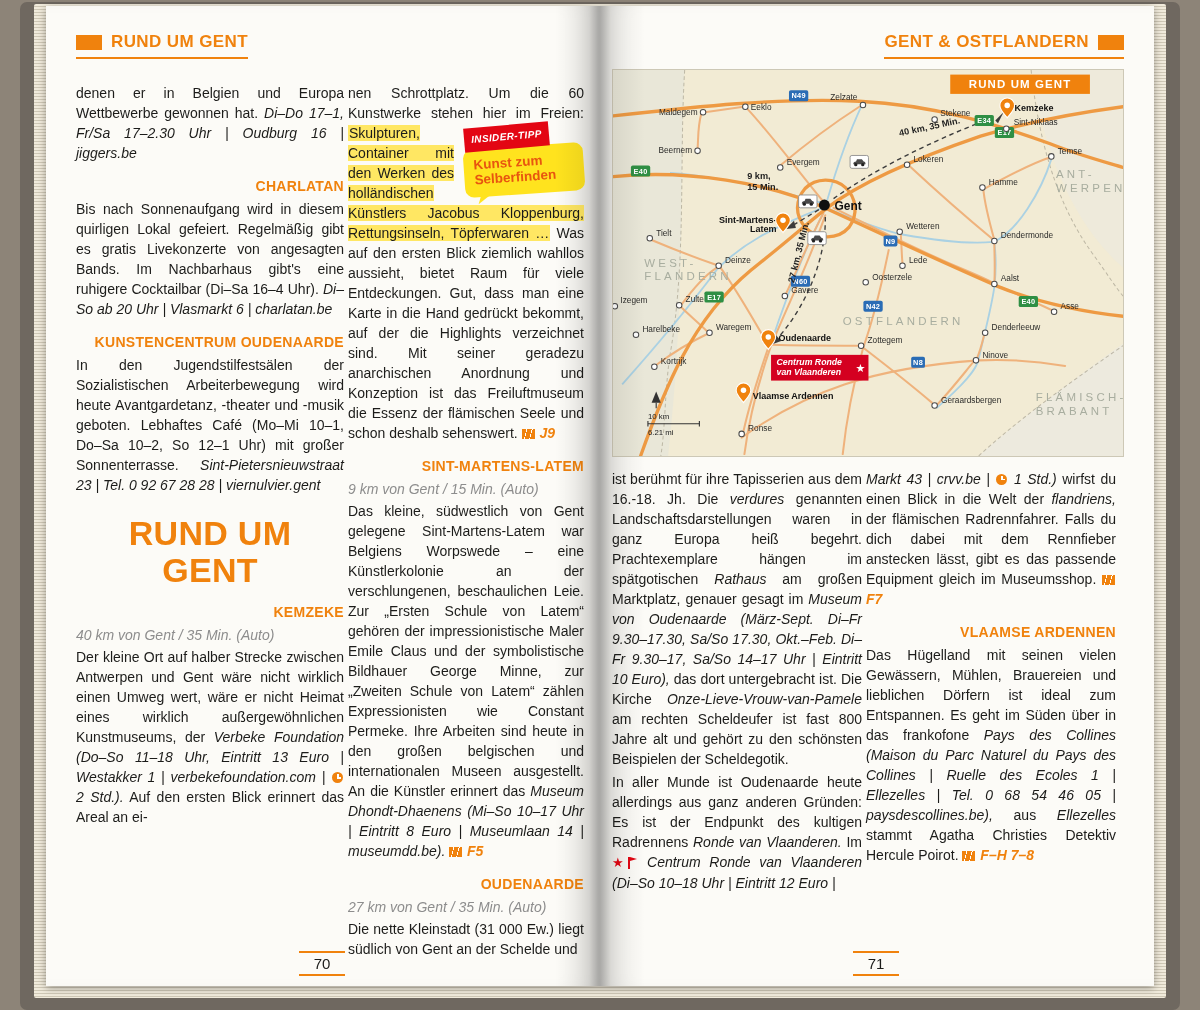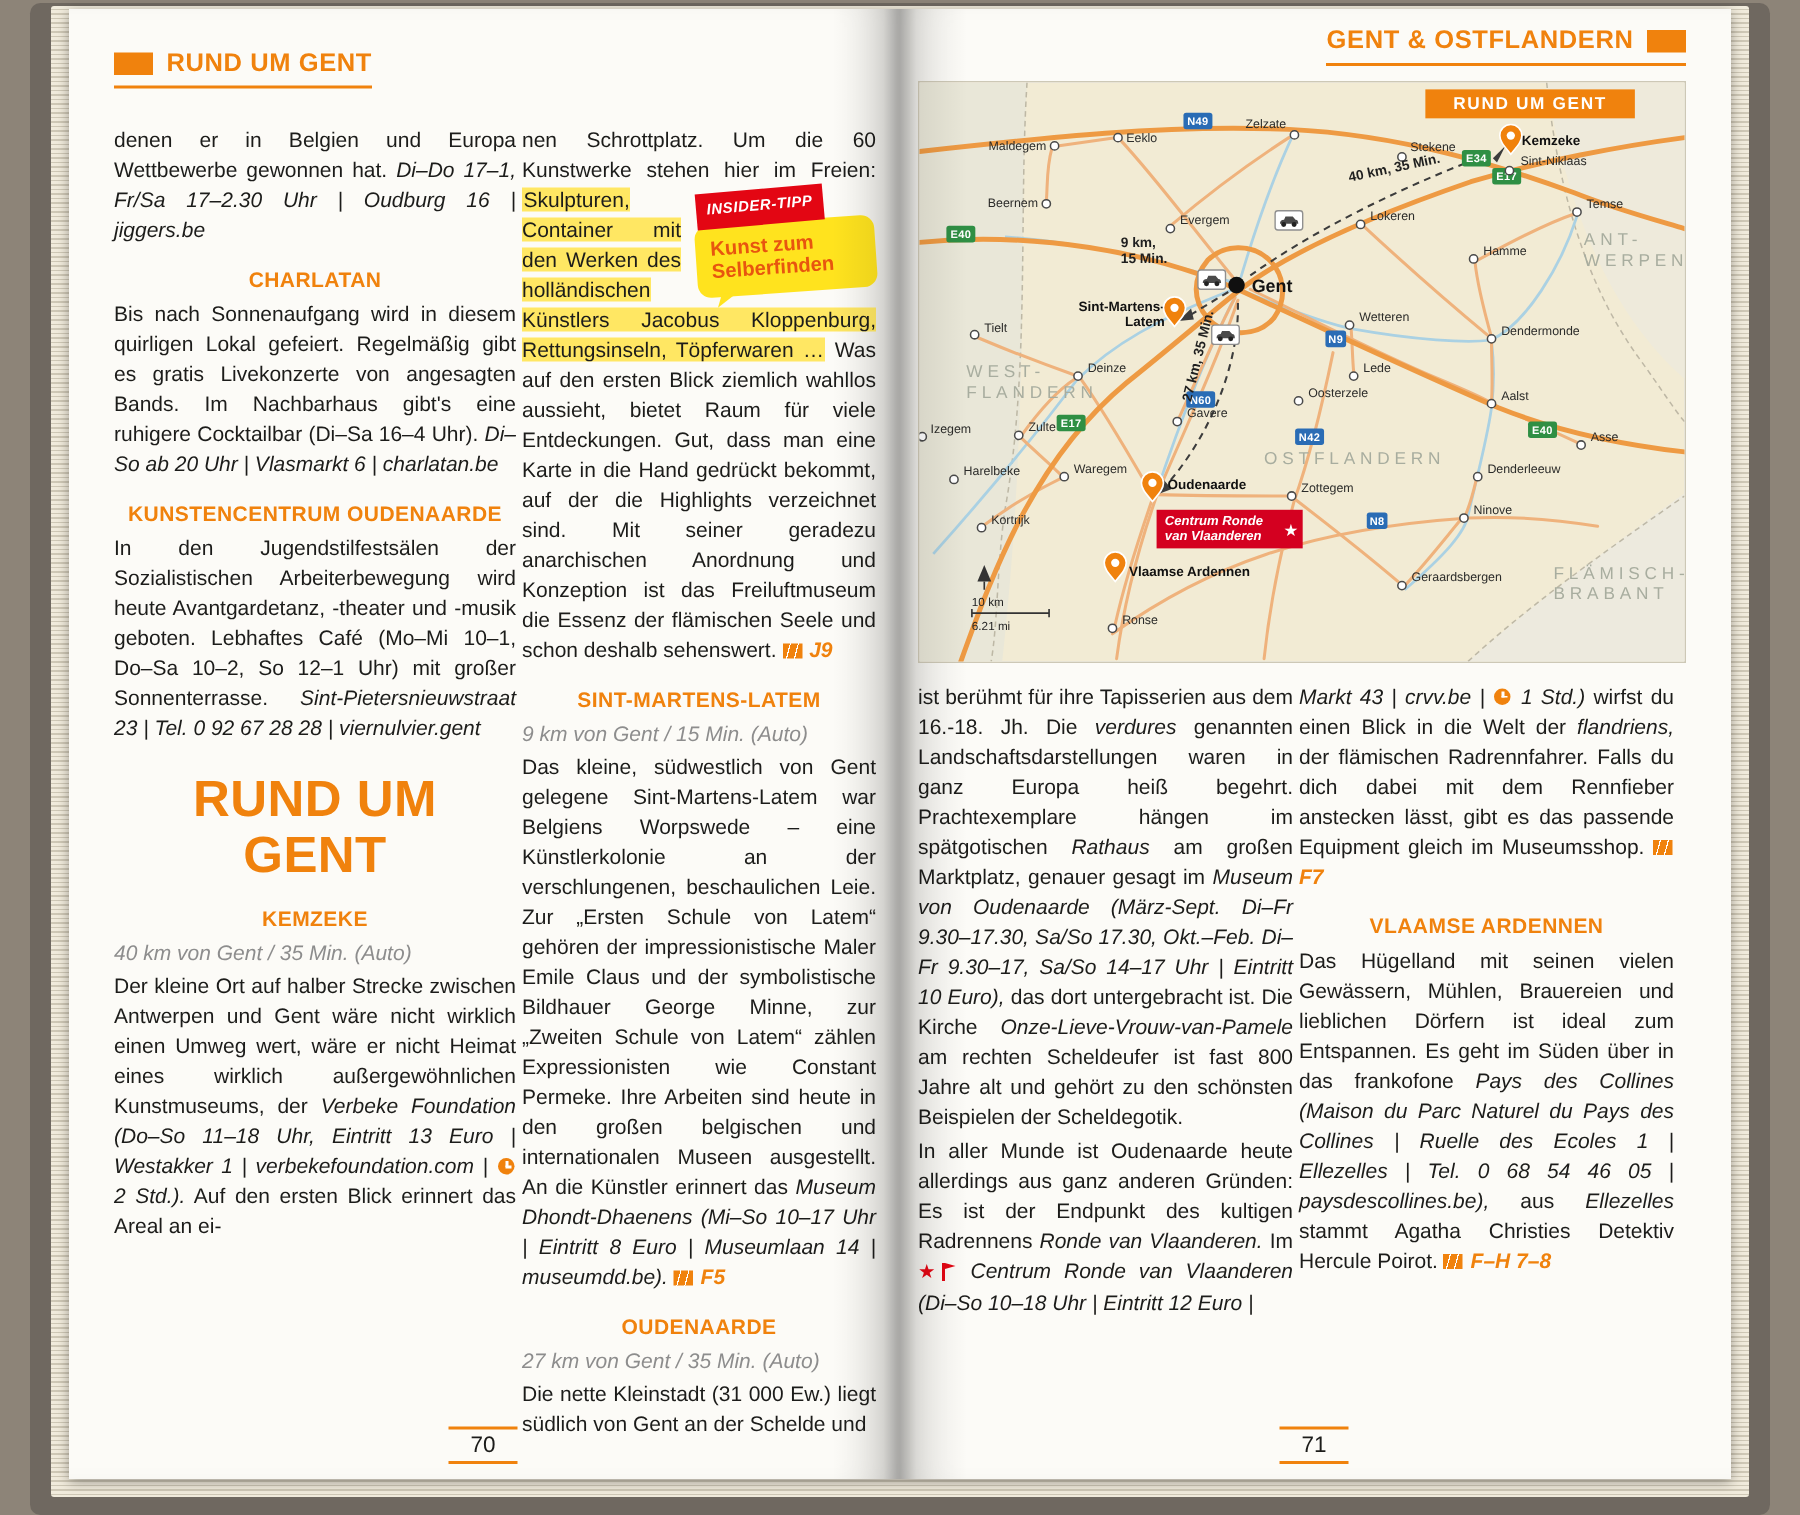--- a/index.html
+++ b/index.html
@@ -7,34 +7,34 @@
   :root{--accent:#f0820d;--red:#e30613;--yellow:#ffe31e;--hl:#ffe763}
   body{background:#8d8478;font-family:"Liberation Sans",sans-serif;position:relative;color:#1c1c1a}
   .cover{position:absolute;left:20px;right:20px;top:2px;bottom:0;background:#6f6860;border-radius:7px}
   .stack{position:absolute;left:34px;right:34px;top:4px;bottom:12px;border-radius:2px;
     background:repeating-linear-gradient(to bottom,#f1ebdc 0 2px,#cfc8b6 2px 3px)}
   .spread{position:absolute;left:46px;right:46px;top:6px;bottom:24px;display:flex;background:#fcfbf7;box-shadow:0 2px 8px rgba(0,0,0,.35)}
   .gutter{position:absolute;top:0;bottom:0;left:50%;width:90px;transform:translateX(-50%);pointer-events:none;
     background:linear-gradient(to right,rgba(0,0,0,0),rgba(0,0,0,.08) 38%,rgba(0,0,0,.22) 50%,rgba(0,0,0,.08) 62%,rgba(0,0,0,0))}
   .page{flex:1;position:relative;overflow:hidden}
   .page.left{padding:26px 10px 16px 30px;box-shadow:inset -26px 0 30px -24px rgba(0,0,0,.28)}
-  .page.right{padding:11px 30px 16px 14px;box-shadow:inset 26px 0 30px -24px rgba(0,0,0,.28)}
+  .page.right{padding:26px 30px 16px 14px;box-shadow:inset 26px 0 30px -24px rgba(0,0,0,.28)}
   .hdr-row{display:flex}
   .hdr-row.right{justify-content:flex-end}
   .pg-header{display:inline-flex;align-items:center;gap:9px;border-bottom:2px solid var(--accent);padding-bottom:5px;
     color:var(--accent);font-weight:bold;font-size:17px;letter-spacing:.4px}
   .pg-header .tab{width:26px;height:15px;background:var(--accent)}
   .cols{display:flex;gap:4px;margin-top:24px}
   .col{text-align:justify;font-size:14px;line-height:20px}
   .page.left .col1{width:268px}
   .page.left .col2{width:236px}
   .page.right .col{width:250px}
   .page.right .cols{margin-top:12px}
   p.para{margin-bottom:3px}
-  h3.sec{color:var(--accent);font-size:14px;letter-spacing:.3px;margin:13px 0 3px;font-weight:bold;text-align:center}
+  h3.sec{color:var(--accent);font-size:14px;letter-spacing:.3px;margin:13px 0 3px;font-weight:bold;text-align:right}
   .h1big{color:var(--accent);font-size:34px;line-height:37px;font-weight:800;letter-spacing:.3px;margin:20px 0 10px;white-space:pre-line;text-align:center}
   p.meta{font-style:italic;color:#8d8d8d;margin-bottom:2px;text-align:left}
   .seg.i{font-style:italic}
   .seg.hl{background:var(--hl);padding:0 1px}
   .seg.ref{color:var(--accent);font-style:italic;font-weight:bold}
   .seg.star{color:var(--red);font-size:13px}
   .seg.clock{display:inline-block;width:11px;height:11px;border-radius:50%;background:var(--accent);position:relative;vertical-align:-1px;margin:0 1px}
   .seg.clock::before{content:"";position:absolute;left:5px;top:2px;width:1.5px;height:4px;background:#fff}
   .seg.clock::after{content:"";position:absolute;left:5px;top:5px;width:4px;height:1.5px;background:#fff}
   .seg.mapicon{display:inline-block;width:13px;height:10px;vertical-align:-1px;margin-right:1px;

